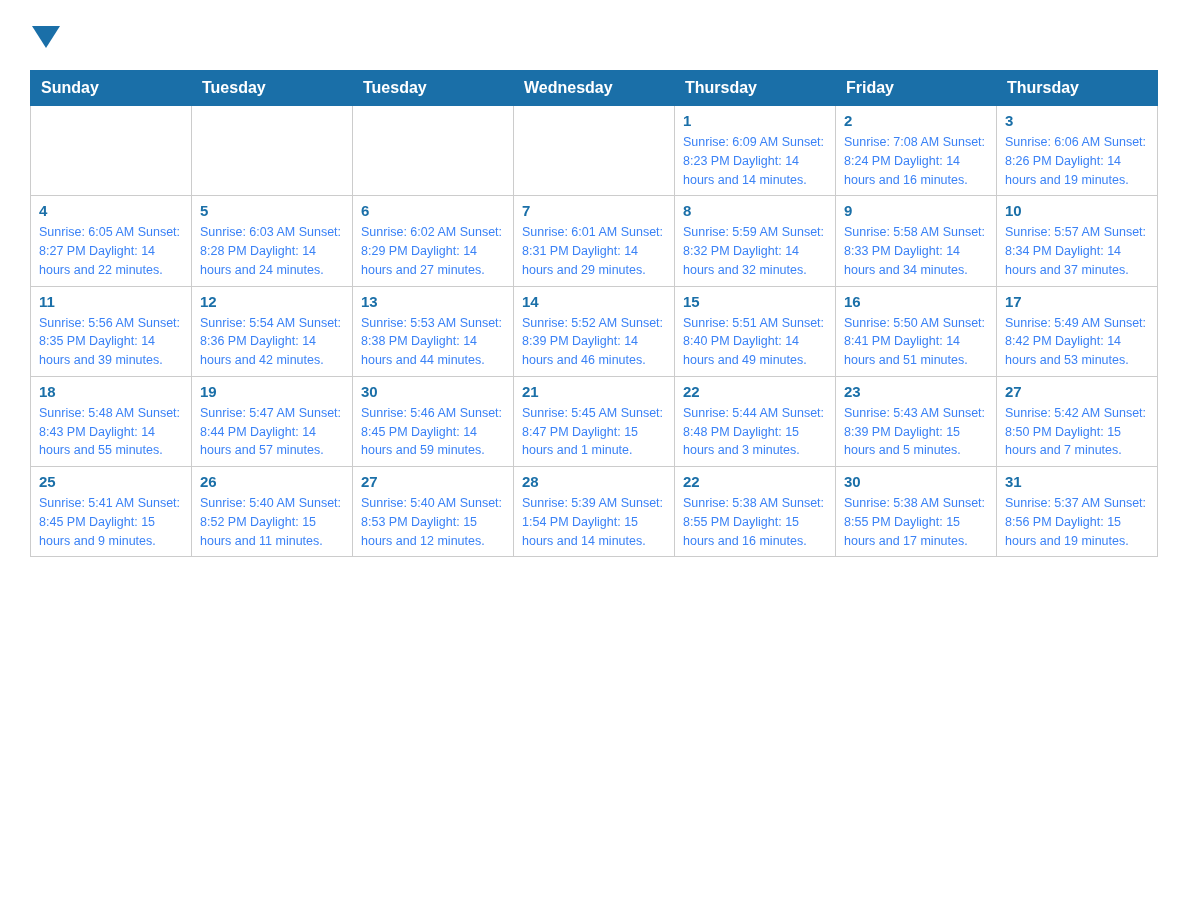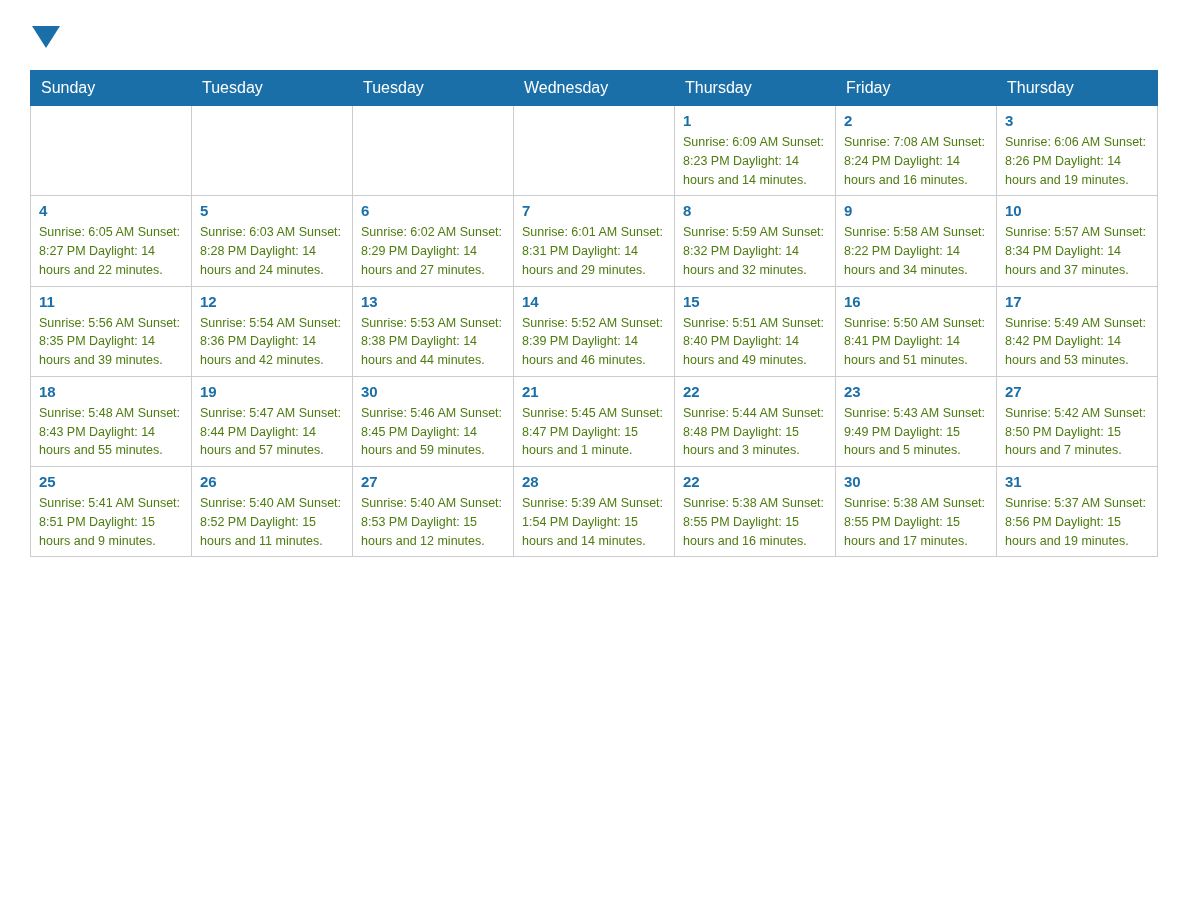--- a/index.html
+++ b/index.html
@@ -63,21 +63,21 @@
     }
     .calendar {
       width: 100%;
       border-collapse: collapse;
       border: 1px solid #aaa;
     }
     .calendar th {
       background-color: #1a6fa8;
       color: #fff;
       font-size: 16px;
-      font-weight: normal;
+      font-weight: bold;
       padding: 8px 10px;
       text-align: left;
       border: 1px solid #1a6fa8;
     }
     .calendar td {
       vertical-align: top;
       padding: 6px 8px;
       border: 1px solid #ccc;
       width: 14.28%;
       min-height: 100px;
@@ -87,21 +87,21 @@
     .day-num {
       font-size: 15px;
       font-weight: bold;
       color: #1a6fa8;
       display: block;
       margin-bottom: 4px;
     }
     .day-info {
       font-size: 12.5px;
       line-height: 1.5;
-      color: #4d7c0f;
+      color: #3b82f6;
     }
   </style>
 </head>
 <body>
 
 <div class="header">
   <div class="logo">
     <div class="logo-top">
       <span class="logo-general"></span>
       <div class="logo-triangle"></div>
@@ -178,21 +178,21 @@
         </td>
         <td>
           <span class="day-num">8</span>
           <div class="day-info">Sunrise: 5:59 AM
 Sunset: 8:32 PM
 Daylight: 14 hours and 32 minutes.</div>
         </td>
         <td>
           <span class="day-num">9</span>
           <div class="day-info">Sunrise: 5:58 AM
-Sunset: 8:22 PM
+Sunset: 8:33 PM
 Daylight: 14 hours and 34 minutes.</div>
         </td>
         <td>
           <span class="day-num">10</span>
           <div class="day-info">Sunrise: 5:57 AM
 Sunset: 8:34 PM
 Daylight: 14 hours and 37 minutes.</div>
         </td>
       </tr>
       <tr>
@@ -266,35 +266,35 @@
         </td>
         <td>
           <span class="day-num">22</span>
           <div class="day-info">Sunrise: 5:44 AM
 Sunset: 8:48 PM
 Daylight: 15 hours and 3 minutes.</div>
         </td>
         <td>
           <span class="day-num">23</span>
           <div class="day-info">Sunrise: 5:43 AM
-Sunset: 9:49 PM
+Sunset: 8:39 PM
 Daylight: 15 hours and 5 minutes.</div>
         </td>
         <td>
           <span class="day-num">27</span>
           <div class="day-info">Sunrise: 5:42 AM
 Sunset: 8:50 PM
 Daylight: 15 hours and 7 minutes.</div>
         </td>
       </tr>
       <tr>
         <td>
           <span class="day-num">25</span>
           <div class="day-info">Sunrise: 5:41 AM
-Sunset: 8:51 PM
+Sunset: 8:45 PM
 Daylight: 15 hours and 9 minutes.</div>
         </td>
         <td>
           <span class="day-num">26</span>
           <div class="day-info">Sunrise: 5:40 AM
 Sunset: 8:52 PM
 Daylight: 15 hours and 11 minutes.</div>
         </td>
         <td>
           <span class="day-num">27</span>

